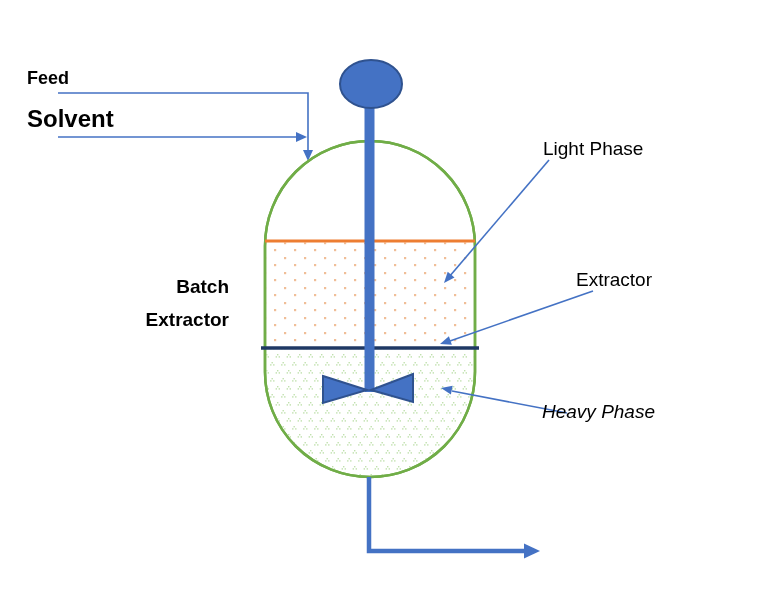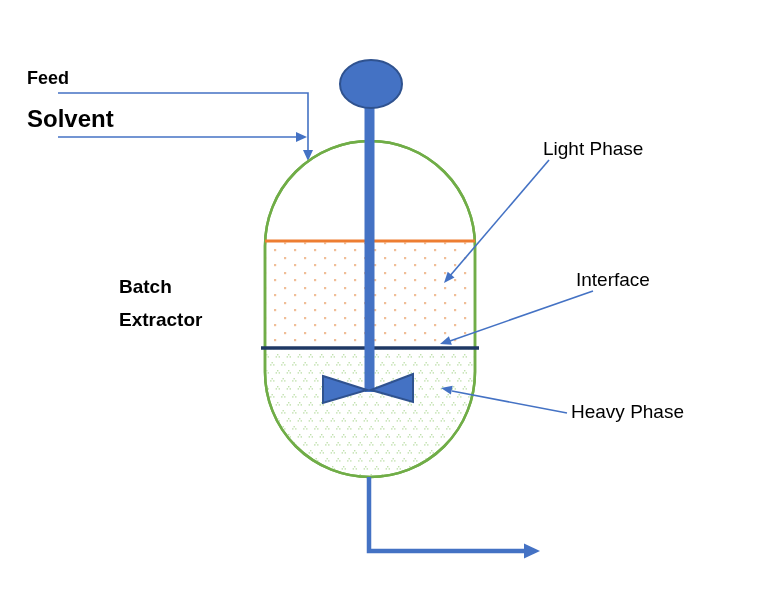--- a/index.html
+++ b/index.html
@@ -19,28 +19,29 @@
     position: absolute;
     left: 0;
     top: 0;
   }
   .label {
     position: absolute;
     color: var(--c-text, #000000);
     font-size: 19px;
     line-height: 22px;
     white-space: nowrap;
+    text-align: right;
   }
   .label.bold { font-weight: 700; }
   .label-feed      { left: 27px;  top: 67px;  font-size: 18px; }
   .label-solvent   { left: 27px;  top: 108px; font-size: 24px; }
   .label-vessel    { left: 119px; top: 270px; font-size: 19px; line-height: 33px; width: 110px; white-space: normal; }
   .label-light     { left: 543px; top: 138px; }
   .label-interface { left: 576px; top: 269px; }
-  .label-heavy     { left: 571px; top: 401px; }
+  .label-heavy     { left: 542px; top: 401px; font-style: italic; }
 
   .stroke-blue   { stroke: var(--c-connector-blue, #4472C4); fill: none; }
   .fill-blue     { fill: var(--c-connector-blue, #4472C4); }
   .vessel-line   { stroke: var(--c-vessel-green, #70AD47); fill: #ffffff; }
   .level-orange  { stroke: var(--c-level-orange, #ED7D31); }
   .interface-nav { stroke: var(--c-interface-navy, #1F3864); }
   .impeller      { fill: var(--c-impeller-blue, #4472C4); stroke: var(--c-impeller-outline, #2F528F); stroke-width: 2; }
 </style>
 </head>
 <body>
@@ -105,16 +106,16 @@
     <polygon points="441,388 452.7,385.7 450.9,394.5" class="fill-blue"></polygon>
 
     <polyline points="369,477 369,551 525,551" class="stroke-blue" stroke-width="4.5"></polyline>
     <polygon points="540,551 524,543.5 524,558.5" class="fill-blue"></polygon>
   </svg>
 
   <div class="label bold label-feed">Feed</div>
   <div class="label bold label-solvent">Solvent</div>
   <div class="label bold label-vessel">Batch Extractor</div>
   <div class="label label-light">Light Phase</div>
-  <div class="label label-interface">Interface</div>
+  <div class="label label-interface">Extractor</div>
   <div class="label label-heavy">Heavy Phase</div>
 
 </div>
 
 </body></html>

